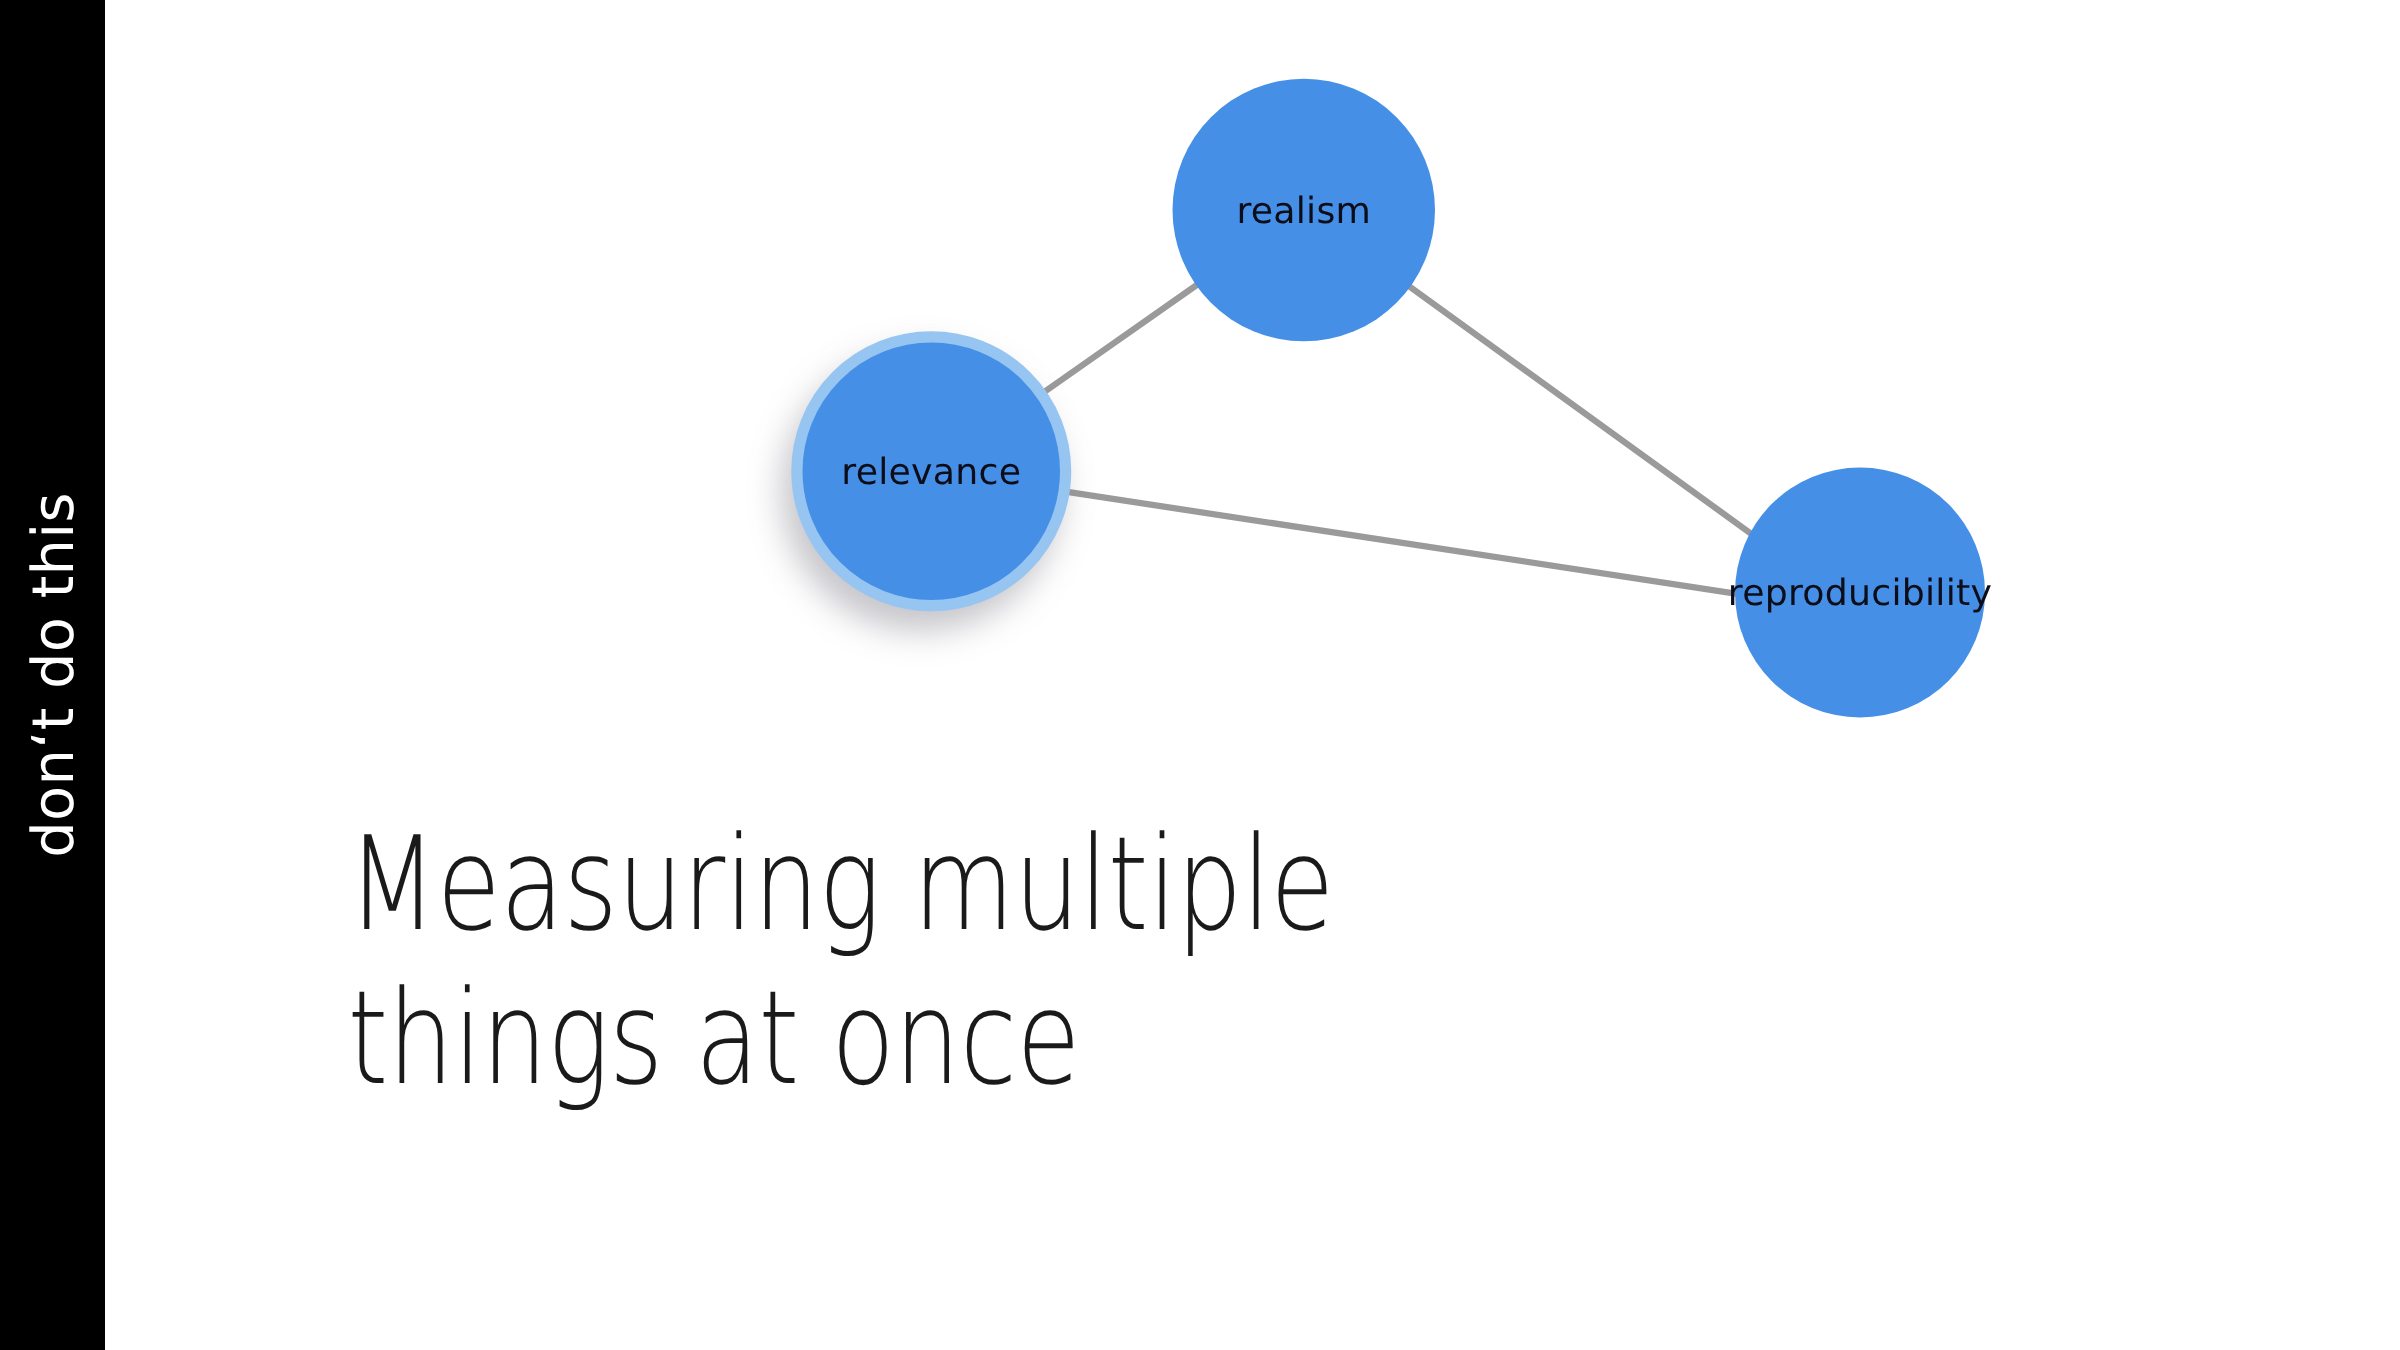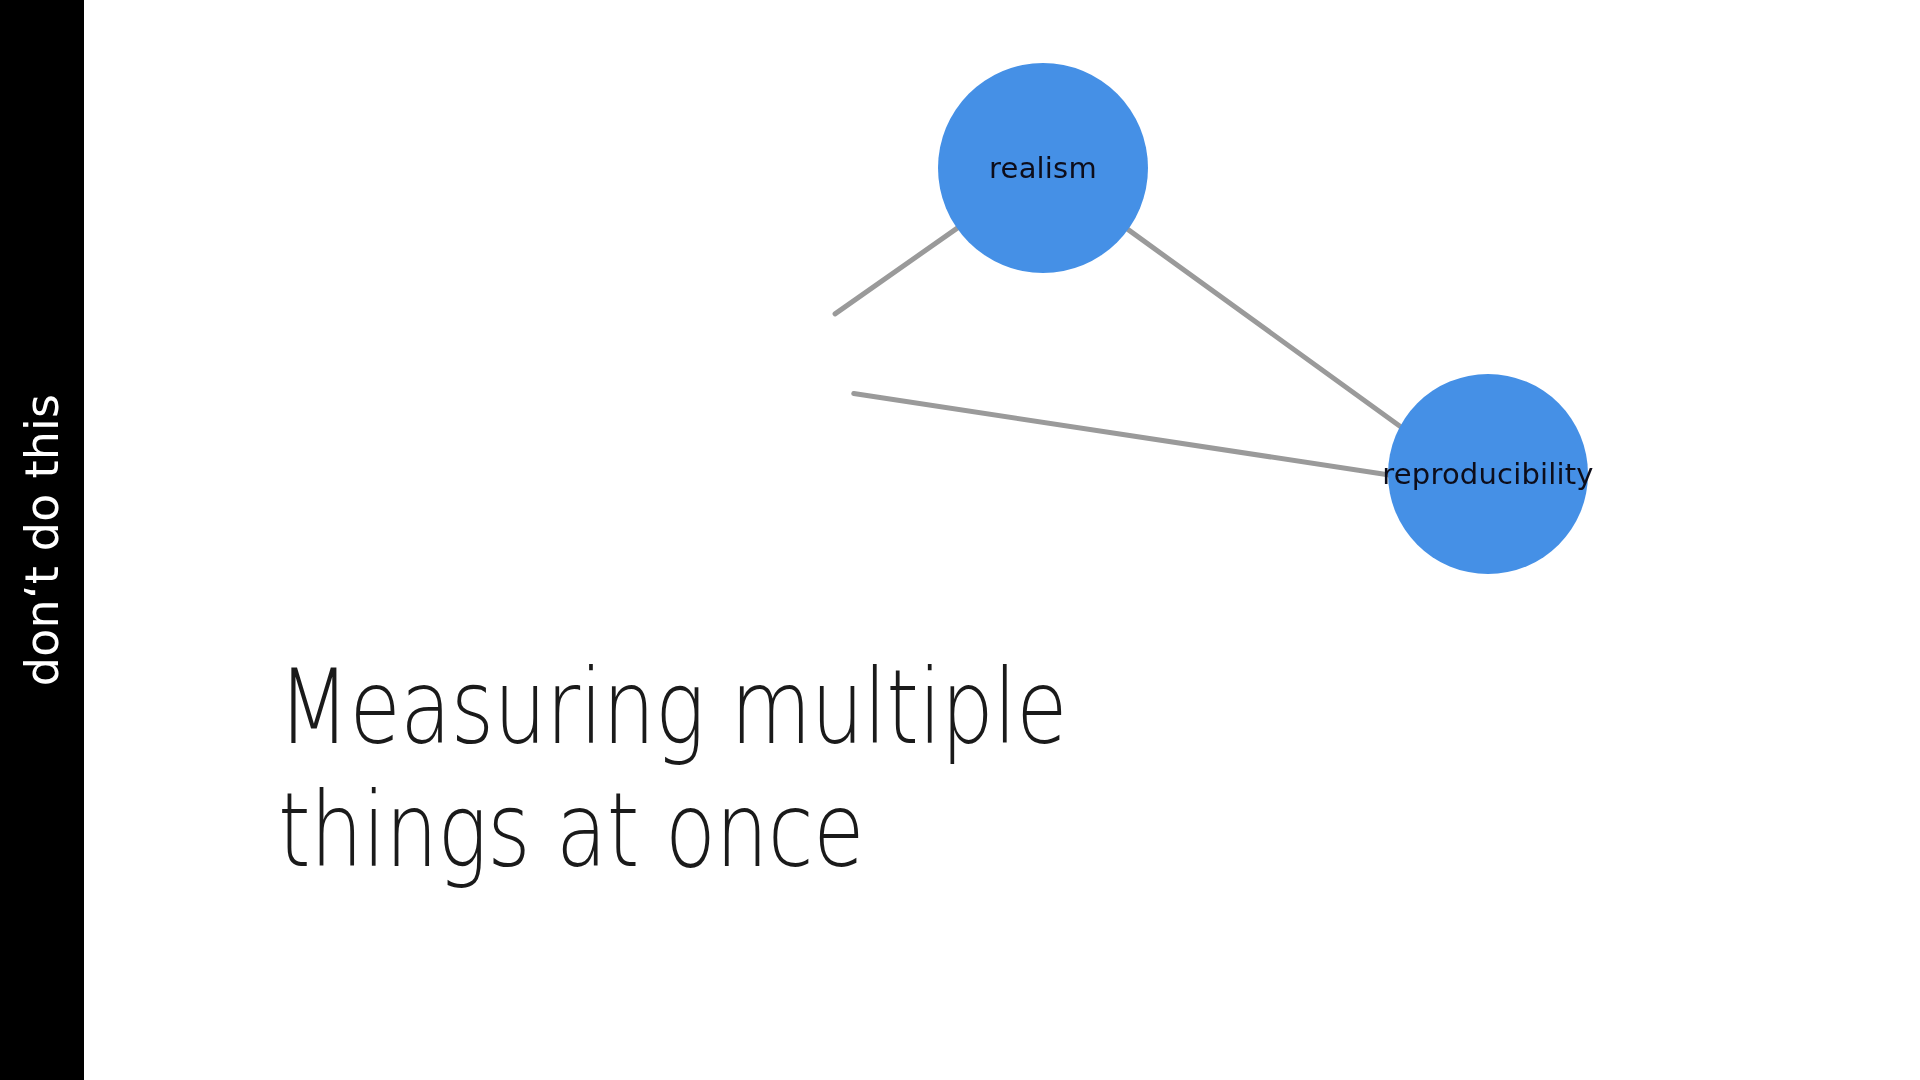--- a/index.html
+++ b/index.html
@@ -117,20 +117,23 @@
       <span>don‘t do this</span>
     </div>
   </div>
 
   <div id="graph">
     <svg id="edges" viewBox="0 0 1836 1080" preserveAspectRatio="none">
         <line x1="751.0586835303741" y1="313.8380373897712" x2="874.6723236033771" y2="227.14256498957783" stroke="#9a9a9a" stroke-width="5" stroke-linecap="round"></line>
         <line x1="1042.4455349150765" y1="228.3808140284374" x2="1324.6052192070144" y2="432.5502934486712" stroke="#9a9a9a" stroke-width="5" stroke-linecap="round"></line>
         <line x1="769.7494914177331" y1="393.53929008102807" x2="1307.1140894642015" y2="475.2649961096296" stroke="#9a9a9a" stroke-width="5" stroke-linecap="round"></line>
       </svg>
+  <div class="node selected" style="left: 549px; top: 265px; width: 224px; height: 224px; background: rgb(69, 144, 230);">
+        <span class="node-label" style="color: rgb(13, 13, 26);">relevance</span>
+      </div>
       <div class="node" style="left: 854px; top: 63px; width: 210px; height: 210px; background: rgb(69, 144, 230);">
         <span class="node-label" style="color: rgb(13, 13, 26);">realism</span>
       </div>
       <div class="node" style="left: 1304px; top: 374px; width: 200px; height: 200px; background: rgb(69, 144, 230);">
         <span class="node-label" style="color: rgb(13, 13, 26);">reproducibility</span>
       </div>
     </div>
 
   <div id="headline">
     <span class="line">Measuring multiple</span>

